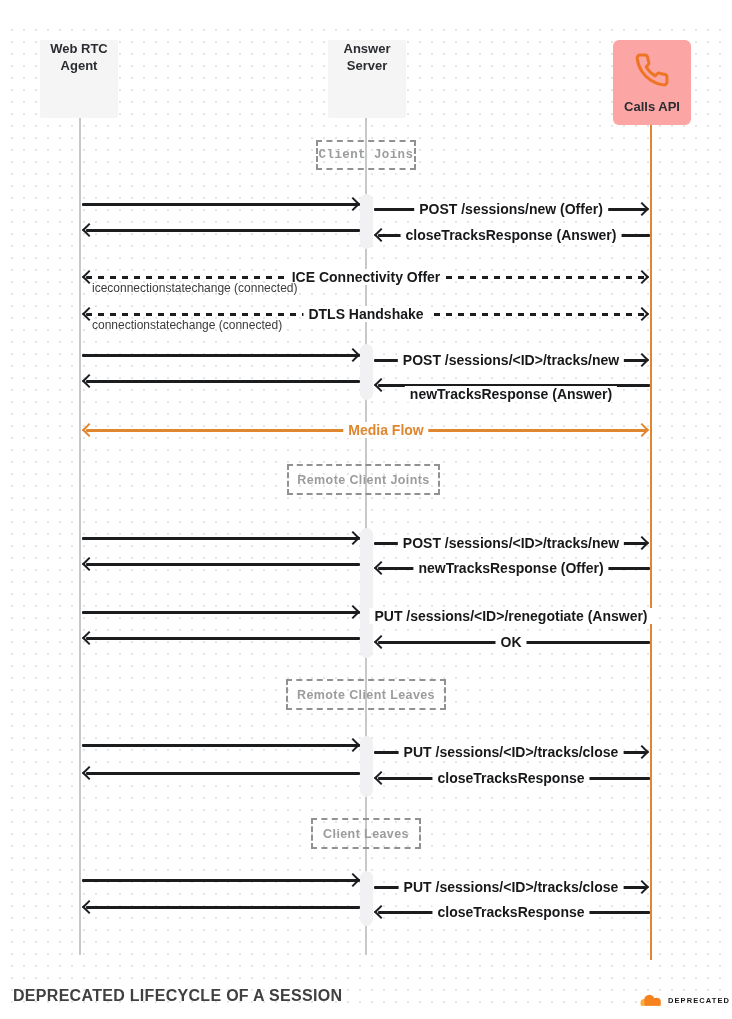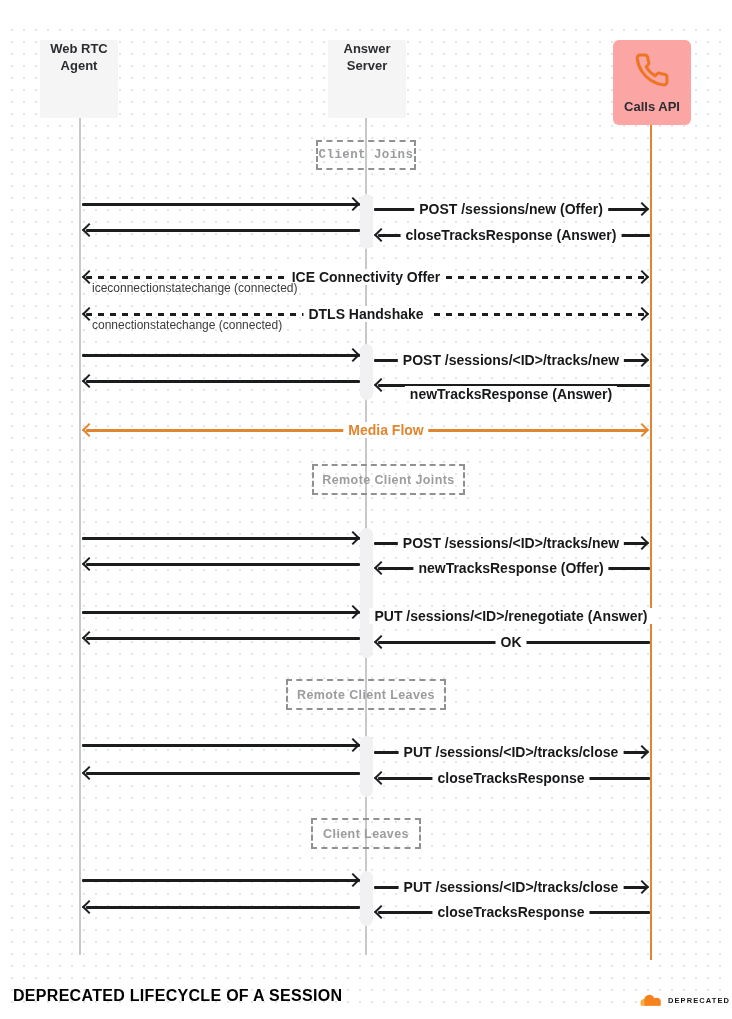--- a/index.html
+++ b/index.html
@@ -35,21 +35,21 @@
   .ch-l{border-top:2.5px solid #1B1C1E;border-left:2.5px solid #1B1C1E;transform:rotate(-45deg);}
   .ch.ol{border-color:#E0862F;}
   .msg-label{
     position:absolute;transform:translateX(-50%);background:#ffffff;padding:0 5px;
     font-weight:bold;font-size:14px;line-height:16px;color:#17181A;white-space:nowrap;
   }
   .msg-label.ol{color:#E0862F;}
   .sub-label{position:absolute;font-size:12px;color:#3A3B3D;white-space:nowrap;}
   .footer-title{
     position:absolute;left:13px;top:987px;font-weight:bold;font-size:16px;
-    letter-spacing:.3px;color:#000000;white-space:nowrap;
+    letter-spacing:.3px;color:#404040;white-space:nowrap;
   }
   .brand{position:absolute;left:638px;top:992px;display:flex;align-items:center;gap:4px;}
   .brand-text{font-weight:bold;font-size:7.5px;letter-spacing:1.1px;color:#151617;}
 </style>
 </head>
 <body>
 
 <div class="dots"></div>
 
 <div class="lifeline" style="left:79px;top:118px;height:837px;"></div>
@@ -75,21 +75,21 @@
     <svg width="36" height="36" viewBox="0 0 24 24" fill="none" stroke="#ED7524" stroke-width="2" stroke-linecap="round" stroke-linejoin="round">
       <path d="M22 16.92v3a2 2 0 0 1-2.18 2 19.79 19.79 0 0 1-8.63-3.07 19.5 19.5 0 0 1-6-6 19.79 19.79 0 0 1-3.07-8.67A2 2 0 0 1 4.11 2h3a2 2 0 0 1 2 1.72 12.84 12.84 0 0 0 .7 2.81 2 2 0 0 1-.45 2.11L8.09 9.91a16 16 0 0 0 6 6l1.27-1.27a2 2 0 0 1 2.11-.45 12.84 12.84 0 0 0 2.81.7A2 2 0 0 1 22 16.92z"></path>
     </svg>
   </span>
   <span>Calls API</span>
 </div>
 
 <div class="section-box" style="left:316px;top:140px;width:100px;height:30px;font-family:Liberation Mono, monospace;">
   <span>Client Joins</span>
 </div>
-<div class="section-box" style="left:287px;top:464px;width:153px;height:31px;margin-left:25px;">
+<div class="section-box" style="left:287px;top:464px;width:153px;height:31px;">
   <span>Remote Client Joints</span>
 </div>
 <div class="section-box" style="left:286px;top:679px;width:160px;height:31px;">
   <span>Remote Client Leaves</span>
 </div>
 <div class="section-box" style="left:311px;top:818px;width:110px;height:31px;text-align:center;">
   <span>Client Leaves</span>
 </div>
 
 <div class="line-h" style="left:82px;top:203px;width:278px;"></div>

